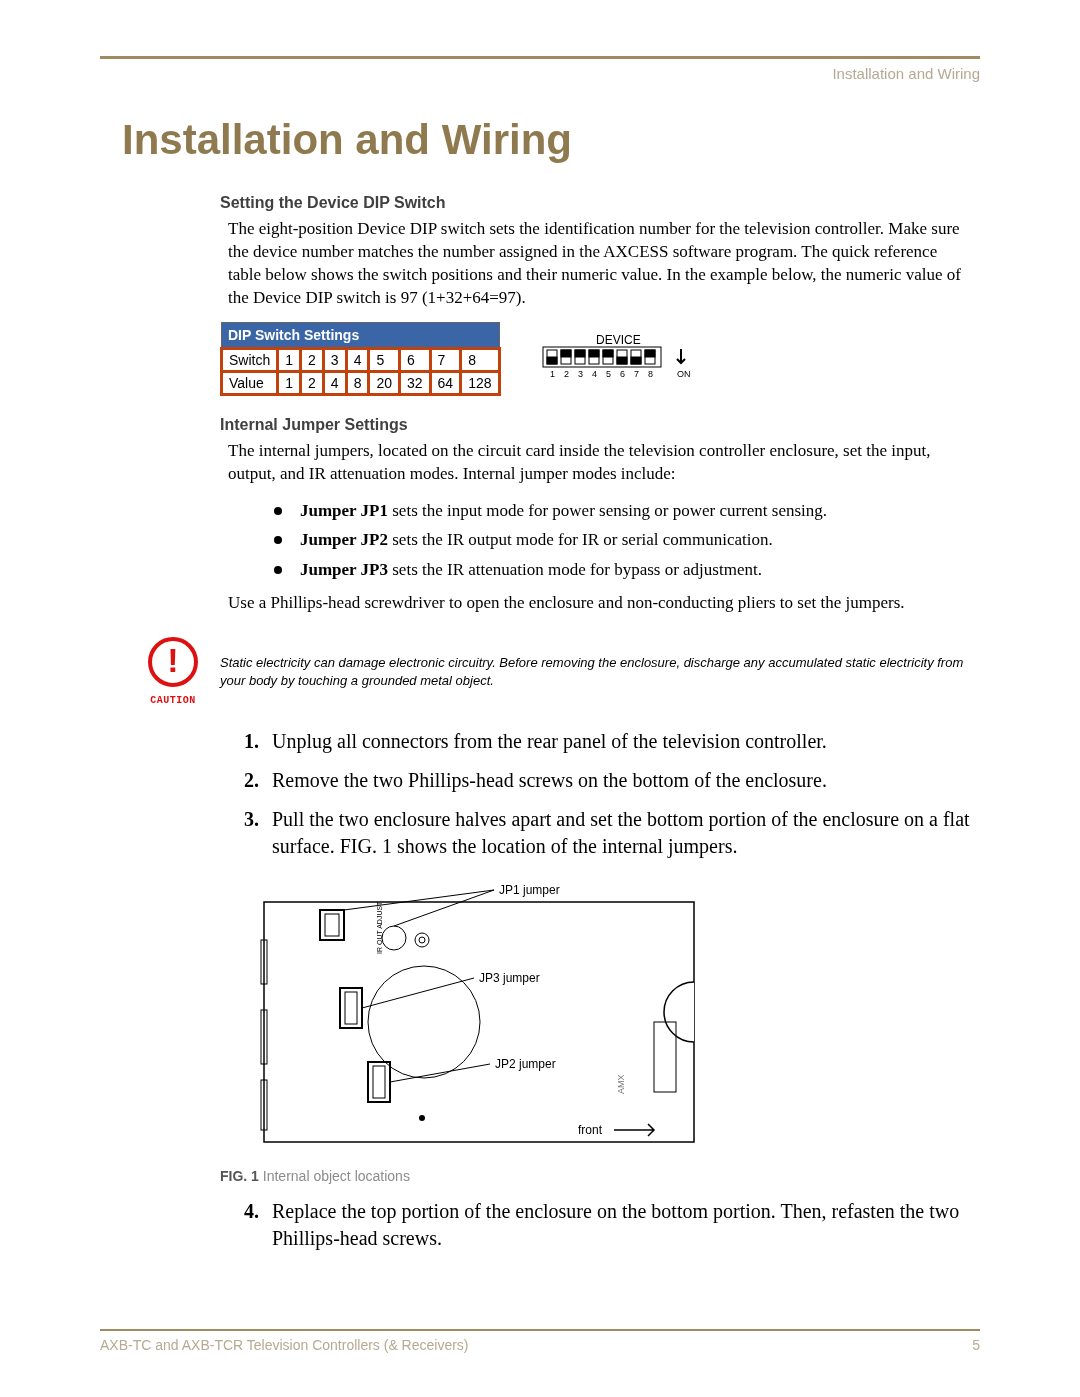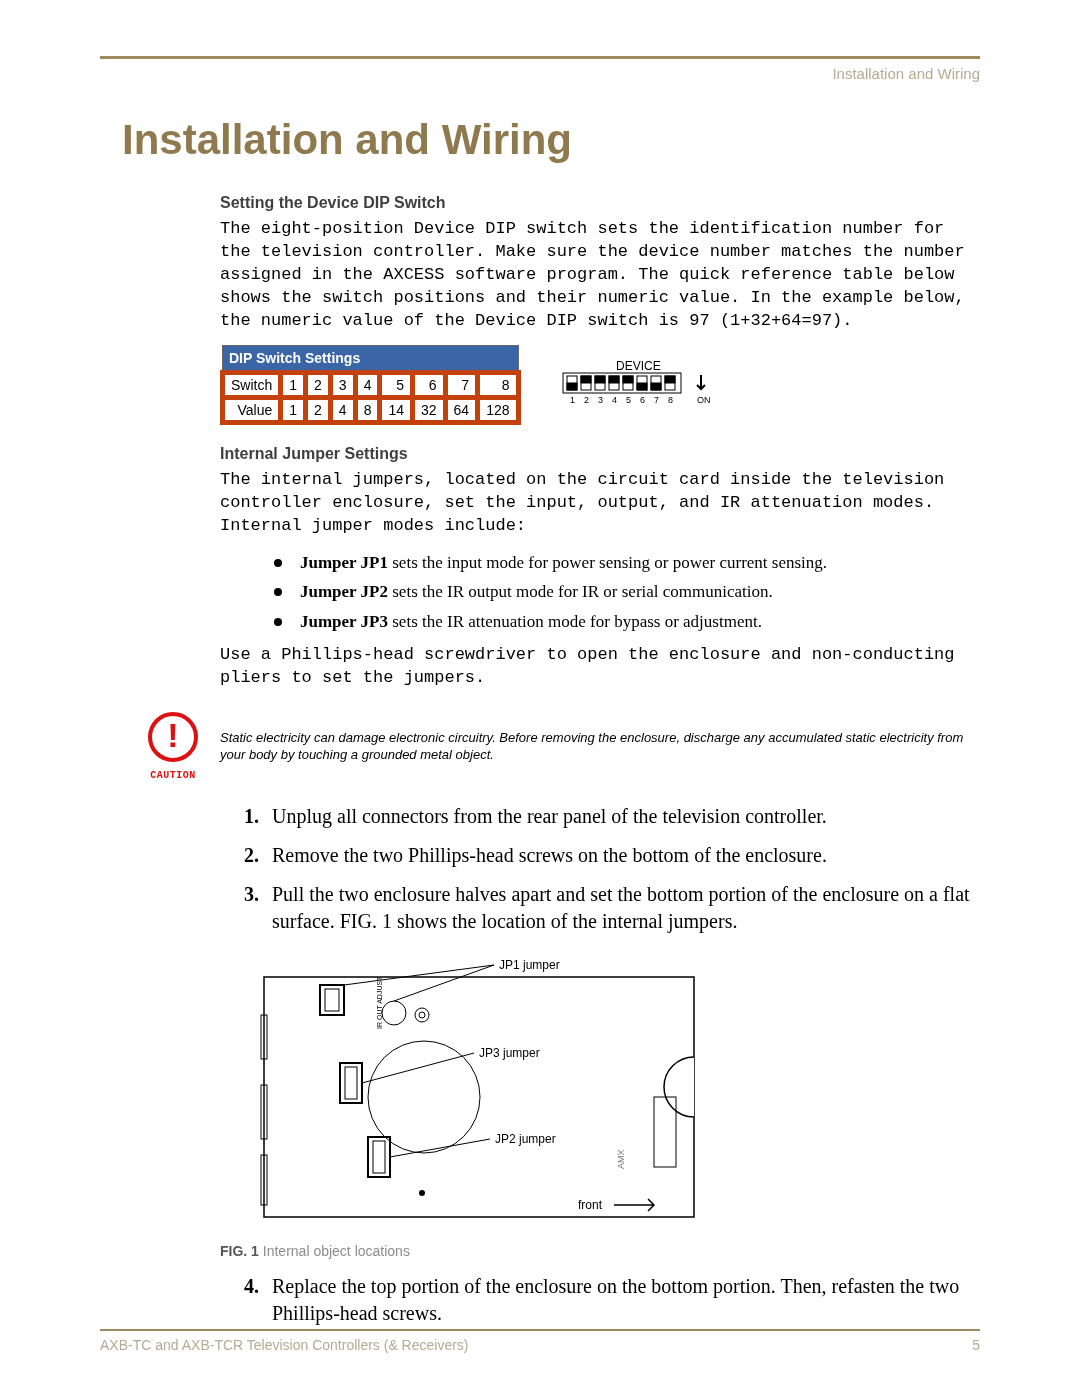--- a/index.html
+++ b/index.html
@@ -44,22 +44,21 @@
   h2.section {
     font-family: "Trebuchet MS", Arial, sans-serif;
     color: #404040;
     font-size: 16px;
     font-weight: 700;
     margin: 14px 0 6px 0;
   }
   p.body {
     font-size: 17px;
     line-height: 1.35;
-    margin: 4px 0 12px 0;
-    font-family: Liberation Mono, monospace;
+    margin: 4px 0 12px 8px;
   }
   
   .dip-row {
     display: flex;
     align-items: center;
     gap: 40px;
     margin: 10px 0 20px 0;
   }
   .dip-table {
     border-collapse: collapse;
@@ -68,23 +67,23 @@
   }
   .dip-table th.header {
     background: #3a66a8;
     color: #ffffff;
     text-align: left;
     font-weight: 700;
     padding: 4px 6px;
     border: 1px solid #666;
   }
   .dip-table td {
-    border: 5px solid #c2410c;
+    border: 3px solid #c2410c;
     padding: 2px 6px;
-    text-align: right;
+    text-align: left;
     white-space: nowrap;
   }
   .dip-diagram {
     font-family: Arial, Helvetica, sans-serif;
     font-size: 11px;
     line-height: 1;
   }
   
   ul.bullets {
     list-style: none;
@@ -228,21 +227,21 @@
           <td>6</td>
           <td>7</td>
           <td>8</td>
         </tr>
         <tr>
           <td>Value</td>
           <td>1</td>
           <td>2</td>
           <td>4</td>
           <td>8</td>
-          <td>14</td>
+          <td>20</td>
           <td>32</td>
           <td>64</td>
           <td>128</td>
         </tr>
       </tbody>
         </table>
 
       <div class="dip-diagram">
         <svg width="160" height="46" viewBox="0 0 160 46">
           <text x="55" y="9" font-family="Arial" font-size="12">DEVICE</text>

